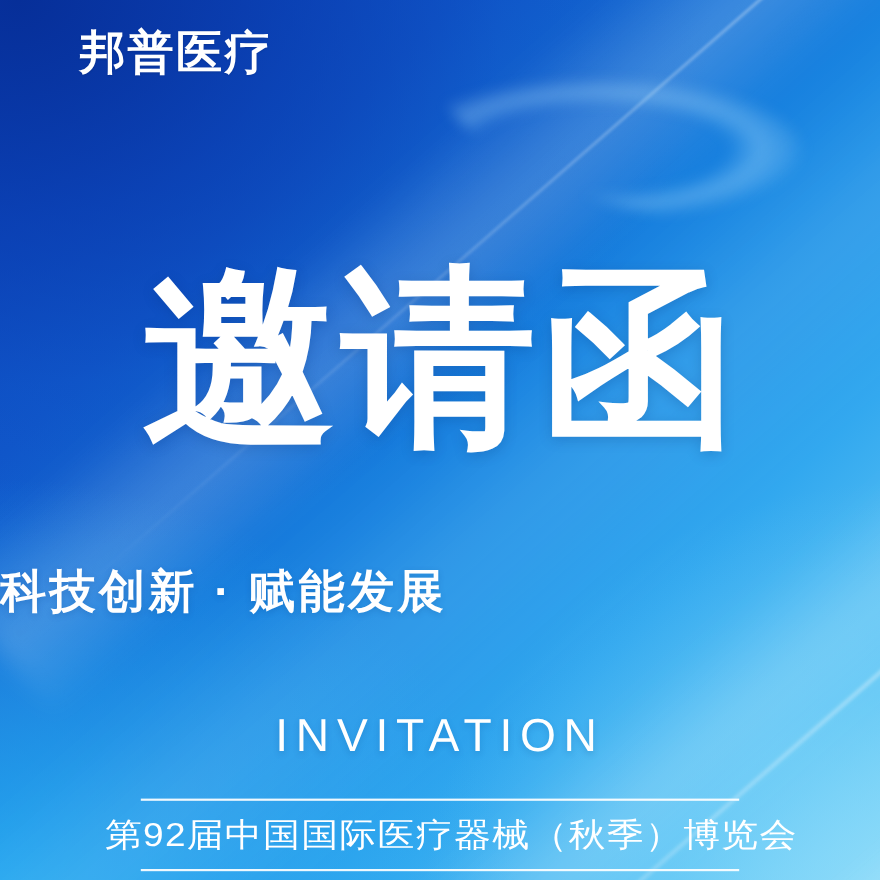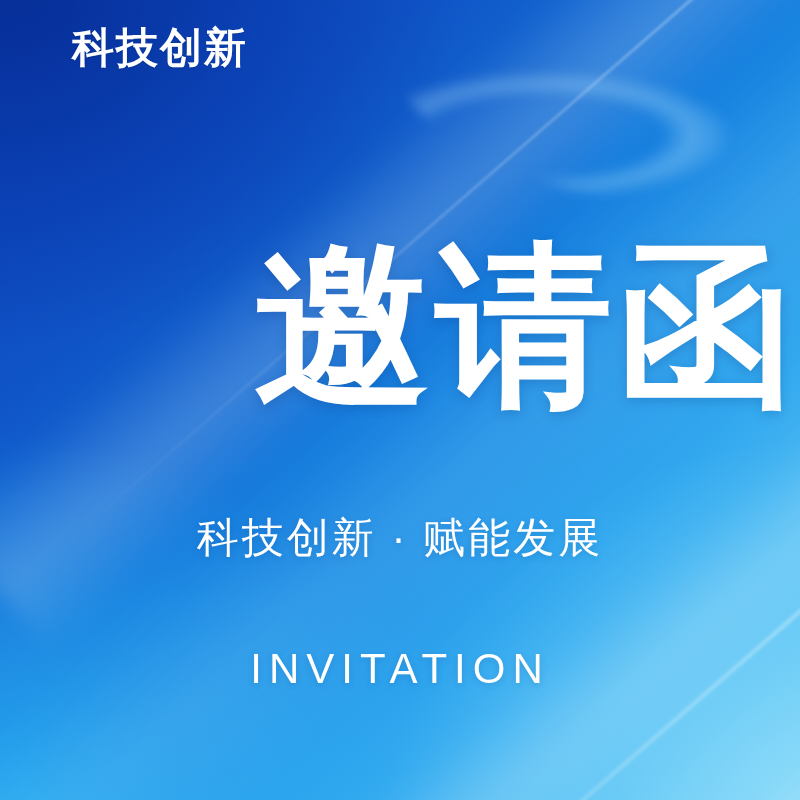--- a/index.html
+++ b/index.html
@@ -176,42 +176,42 @@
     line-height: 1;
     margin-top: -4px;
     text-shadow: 0 1px 2px rgba(0,0,0,0.12);
   }
 
   
   .title-wrap {
     position: absolute;
     left: 4px; right: 0;
     top: 238px;
-    text-align: right;
+    text-align: center;
     z-index: 4;
   }
   .main-title {
     color: #ffffff;
     font-size: 176px;
     font-weight: 900;
     line-height: 1;
     letter-spacing: 6px;
     margin: 0;
     text-shadow: 0 3px 12px rgba(10,50,120,0.22);
   }
 
   
   .slogan {
     position: absolute;
     left: 0; right: 0;
     top: 510px;
-    text-align: center;
+    text-align: left;
     color: #ffffff;
     font-size: 42px;
-    font-weight: 400;
+    font-weight: 700;
     letter-spacing: 3px;
     z-index: 4;
     text-shadow: 0 2px 6px rgba(10,60,130,0.20);
   }
 
   
   .invitation {
     position: absolute;
     left: 0; right: 0;
     top: 645px;
@@ -266,25 +266,30 @@
     <div class="rb rb-c"></div>
     <div class="rb rb-d"></div>
     <div class="rb rb-e"></div>
     <div class="rb rb-f"></div>
   </div>
   <div class="swoosh"></div>
 
   <div class="header">
 
 
-    <div class="brand-name">科技创新</div>
+    <div class="brand-name">邦普医疗</div>
   </div>
 
   <div class="title-wrap">
     <div class="main-title">邀请函</div>
   </div>
 
   <div class="slogan">科技创新 · 赋能发展</div>
 
   <div class="invitation">INVITATION</div>
 
+  <div class="footer">
+    <div class="rule"></div>
+    <div class="event-name">第92届中国国际医疗器械（秋季）博览会</div>
+    <div class="rule"></div>
+  </div>
 
 </div>
 
 </body></html>

